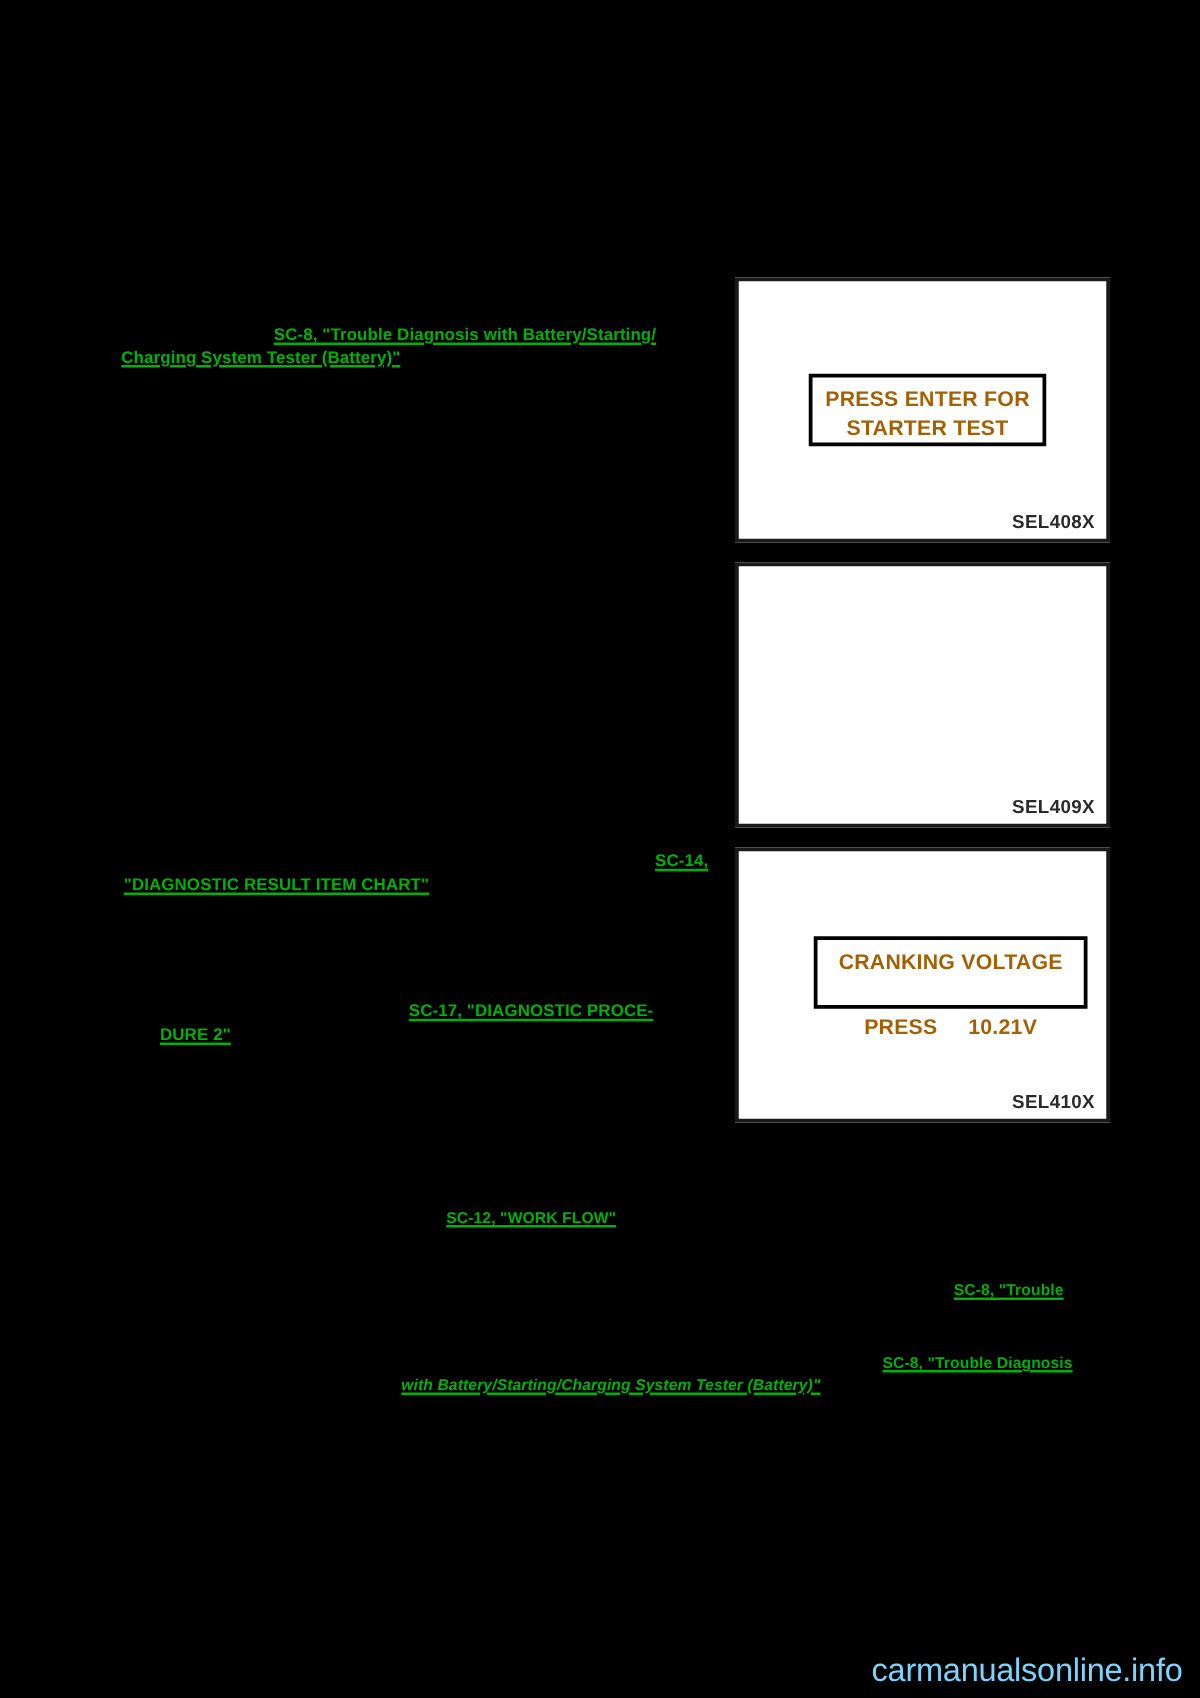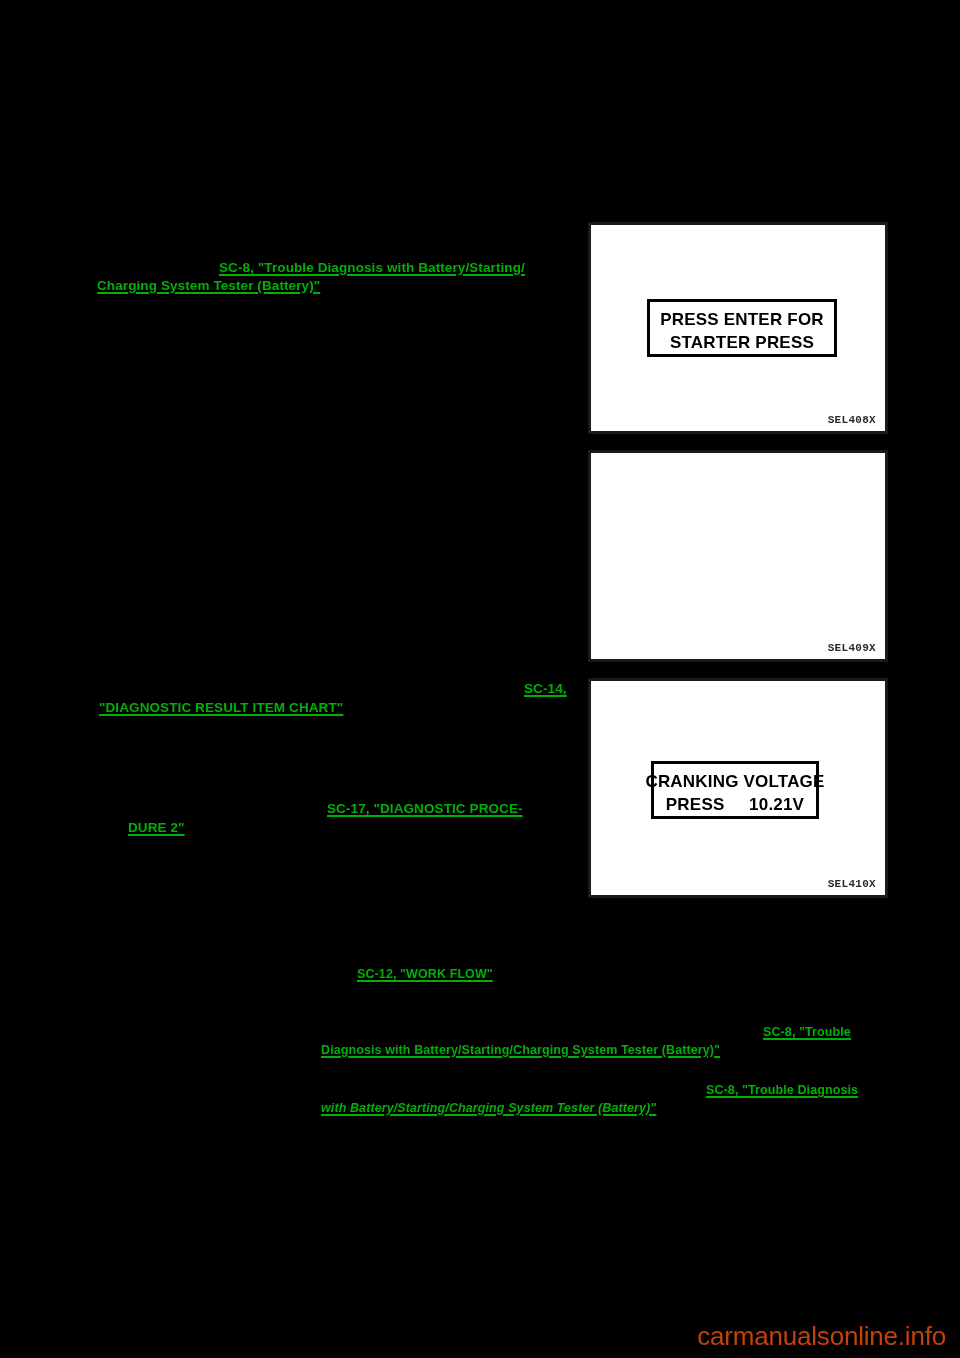--- a/index.html
+++ b/index.html
@@ -53,42 +53,42 @@
     flex-direction: column;
     align-items: center;
     justify-content: flex-start;
     padding-top: 6px;
   }
   .lcd-line {
     font-family: "Liberation Sans", sans-serif;
     font-weight: bold;
     font-size: 17px;
     line-height: 23px;
-    color: #000000;
+    color: #a16207;
     letter-spacing: 0.2px;
     white-space: pre;
   }
   .fig-id {
     position: absolute;
     right: 9px;
     bottom: 5px;
-    font-family: Liberation Mono, monospace;
+    font-family: Liberation Sans, sans-serif;
     font-weight: bold;
-    font-size: 11px;
+    font-size: 15px;
     color: #2a2a2a;
     letter-spacing: 0.3px;
     padding-left: 39px;
   }
 
   
   #watermark {
     position: absolute;
     right: 14px;
     bottom: 6px;
-    color: #c2410c;
+    color: #7dd3fc;
     font-family: "Liberation Sans", sans-serif;
     font-size: 26px;
     letter-spacing: -0.2px;
   }
 </style>
 </head>
 <body>
 
 <div id="page">
 
@@ -101,40 +101,39 @@
   <span class="link" style="left:99px; top:699px;">"DIAGNOSTIC RESULT ITEM CHART"</span>
 
   <span class="link" style="left:327px; top:800px;">SC-17, "DIAGNOSTIC PROCE-</span>
 
   <span class="link" style="left:128px; top:819px;">DURE 2"</span>
 
   <span class="link sm" style="left:357px; top:966px;">SC-12, "WORK FLOW"</span>
 
   <span class="link sm" style="left:763px; top:1024px;">SC-8, "Trouble</span>
 
-  <span class="link sm" style="left:321px; top:1042px;">Diagnosis with Battery/Starting/Charging System Tester (Battery)"</span>
 
   <span class="link sm" style="left:706px; top:1082px;">SC-8, "Trouble Diagnosis</span>
 
   <span class="link sm" style="left:321px; top:1100px;font-style:italic;">with Battery/Starting/Charging System Tester (Battery)"</span>
 
   <div class="panel" style="left:588px; top:222px; width:300px; height:212px;">
     <div class="panel-inner" style="left:56px; top:74px; width:190px; height:58px;">
       <span class="lcd-line">PRESS ENTER FOR</span>
-      <span class="lcd-line">STARTER PRESS</span>
+      <span class="lcd-line">STARTER TEST</span>
     </div>
     <span class="fig-id">SEL408X</span>
   </div>
 
   <div class="panel" style="left:588px; top:450px; width:300px; height:212px;">
     <span class="fig-id">SEL409X</span>
   </div>
 
   <div class="panel" style="left:588px; top:678px; width:300px; height:220px;">
-    <div class="panel-inner" style="left:60px; top:80px; width:168px; height:58px;">
+    <div class="panel-inner" style="left:60px; top:68px; width:219px; height:58px;gap:29px;">
       <span class="lcd-line">CRANKING VOLTAGE</span>
       <span class="lcd-line">PRESS     10.21V</span>
     </div>
     <span class="fig-id">SEL410X</span>
   </div>
 
   <div id="watermark">carmanualsonline.info</div>
 
 </div>
 

